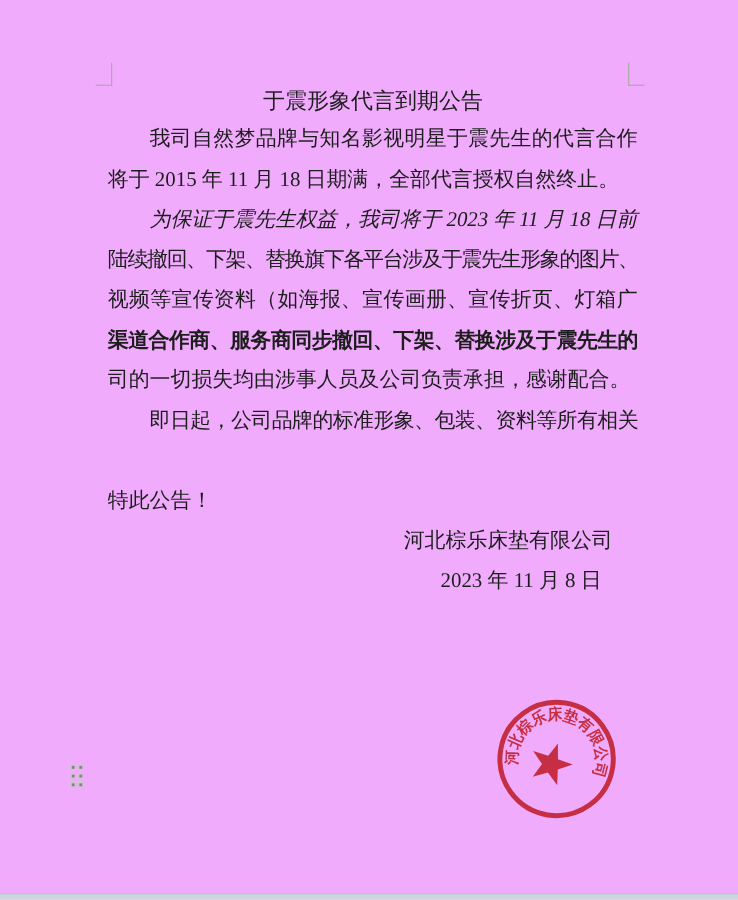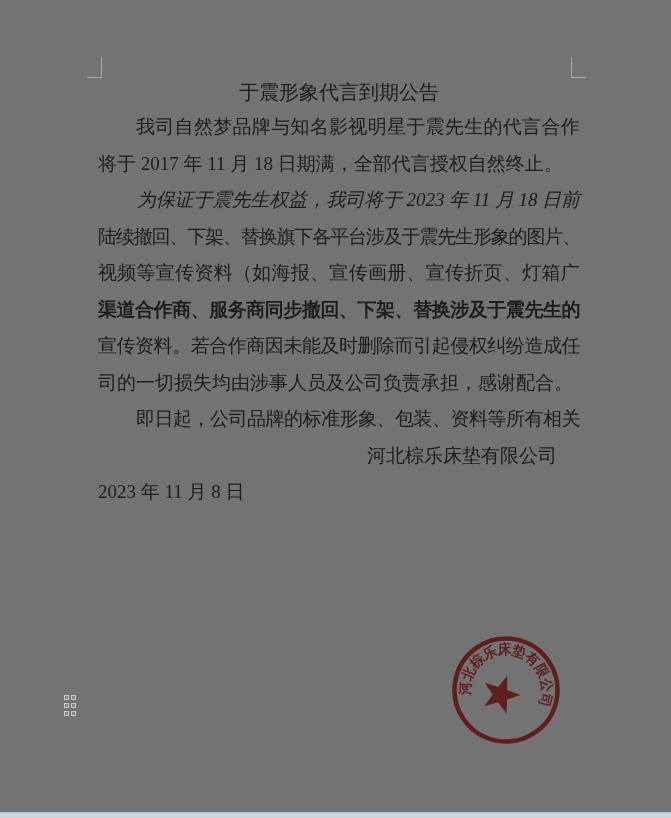--- a/index.html
+++ b/index.html
@@ -5,21 +5,21 @@
   html, body {
     margin: 0;
     padding: 0;
     background: #ffffff;
     font-family: "Liberation Serif", "DejaVu Serif", serif;
   }
   .page {
     position: relative;
     width: 671px;
     height: 818px;
-    background: #737373;
+    background: #f0abfc;
     overflow: hidden;
     color: #1d1d1d;
   }
   
   .corner-mark {
     position: absolute;
     top: 57px;
     width: 14px;
     height: 20px;
     border-bottom: 1px solid #a9a9a9;
@@ -39,24 +39,24 @@
     text-align: center;
     font-size: 20px;
     white-space: nowrap;
   }
   .line {
     height: 36.5px;
     line-height: 36.5px;
     font-size: 19px;
     white-space: nowrap;
   }
-  .line.indent { padding-left: 38px; text-align: right; }
+  .line.indent { padding-left: 38px; }
   .closing { margin-top: 36.5px; }
   .signature { text-align: right; padding-right: 23px; }
-  .date-line { text-align: left; padding-right: 33px; }
+  .date-line { text-align: right; padding-right: 33px; }
 
   
   .grip {
     position: absolute;
     left: 65px;
     top: 696px;
     display: grid;
     grid-template-columns: repeat(2, 3px);
     grid-auto-rows: 3px;
     column-gap: 4px;
@@ -99,45 +99,45 @@
   <div class="corner-mark tr"></div>
 
   <div class="content">
     <div class="doc-title">于震形象代言到期公告</div>
 
     <div id="lines-host">
         <div class="line indent">
     <span style="letter-spacing: 0.304348px;">我司自然梦品牌与知名影视明星于震先生的代言合作</span>
   </div>
         <div class="line">
-    <span>将于 2017 年 11 月 18 日期满，全部代言授权自然终止。</span>
+    <span>将于 2015 年 11 月 18 日期满，全部代言授权自然终止。</span>
   </div>
         <div class="line indent">
     <span style="letter-spacing: -0.0561523px; font-style: italic;">为保证于震先生权益，我司将于 2023 年 11 月 18 日前</span>
   </div>
         <div class="line">
     <span style="letter-spacing: -1.14815px; margin-top: 32px;">陆续撤回、下架、替换旗下各平台涉及于震先生形象的图片、</span>
   </div>
         <div class="line">
     <span style="letter-spacing: 0.28px; margin-top: 24px;">视频等宣传资料（如海报、宣传画册、宣传折页、灯箱广</span>
   </div>
         <div class="line">
     <span style="letter-spacing: -0.461538px; font-weight: bold;">渠道合作商、服务商同步撤回、下架、替换涉及于震先生的</span>
   </div>
         <div class="line">
-    <span style="letter-spacing: -0.461538px;">宣传资料。若合作商因未能及时删除而引起侵权纠纷造成任</span>
-  </div>
-        <div class="line">
     <span>司的一切损失均由涉事人员及公司负责承担，感谢配合。</span>
   </div>
         <div class="line indent">
     <span style="letter-spacing: -0.5px; margin-top: 36px;">即日起，公司品牌的标准形象、包装、资料等所有相关</span>
   </div>
       </div>
 
+    <div class="line closing">
+      <span>特此公告！</span>
+    </div>
     <div class="line signature">
       <span>河北棕乐床垫有限公司</span>
     </div>
     <div class="line date-line">
       <span>2023 年 11 月 8 日</span>
     </div>
   </div>
 
   <div class="grip">
     <i></i>

